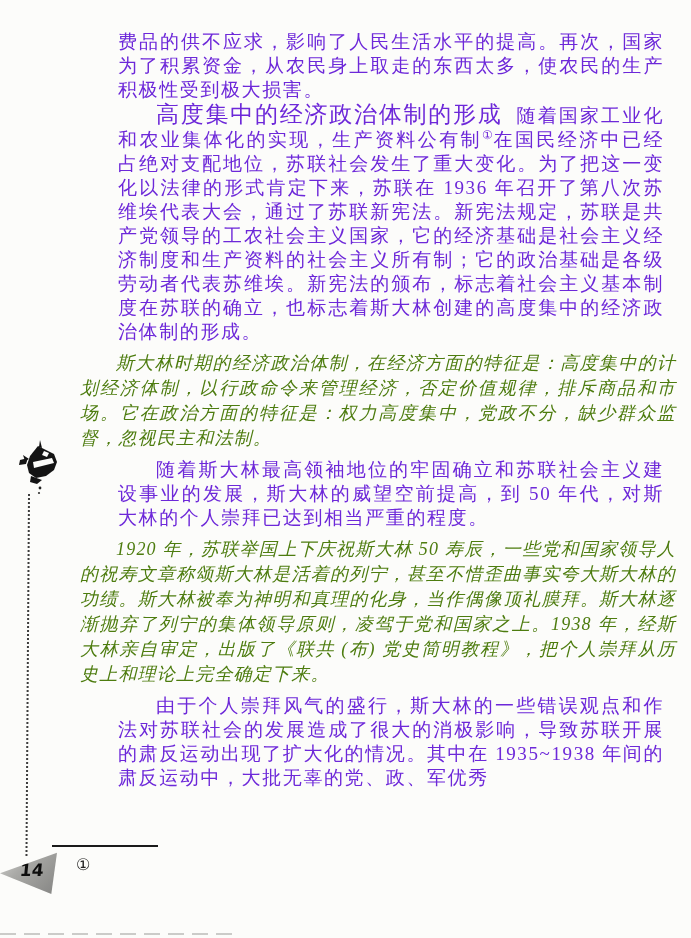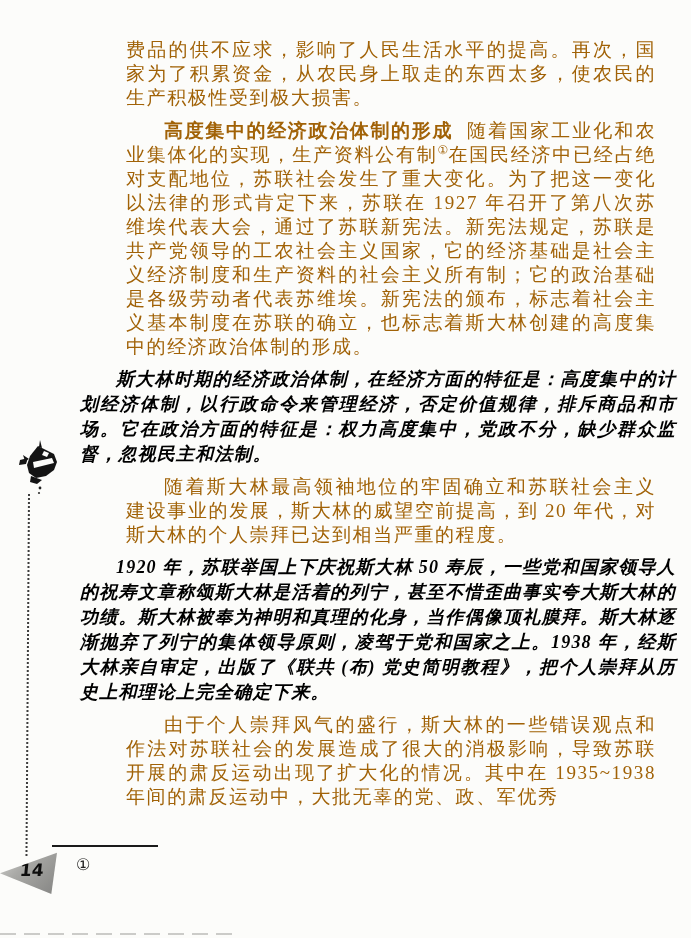--- a/index.html
+++ b/index.html
@@ -15,38 +15,37 @@
   .text-column{
     position:absolute;left:118px;top:30px;width:546px;
   }
   .para{
     font-size:19px;
     line-height:24px;
     letter-spacing:1.6px;
     text-align:justify;
     text-justify:inter-ideograph;
     word-break:break-all;
-    margin:8px;
-    color:#a16207;
+    margin:0;
+    color:#6d28d9;
   }
   .para.indent{text-indent:2em;}
   .para.kai{
     font-style:italic;
     font-size:18px;
     line-height:25px;
     letter-spacing:1.2px;
     margin:7px -12px 7px -38px; 
-    color:#000000;
-    font-weight:bold;
+    color:#4d7c0f;
   }
   .lead-heading{
     font-style:normal;
-    font-weight:700;
+    font-weight:400;
     font-family:"DejaVu Sans","Liberation Sans",sans-serif;
-    font-size:19px;
+    font-size:23px;
     margin-right:14px;
     letter-spacing:1.2px;
   }
   sup.note-ref{
     font-size:12px;
     line-height:0;
     vertical-align:super;
     letter-spacing:0;
   }
   
@@ -92,26 +91,26 @@
 </style>
 </head>
 <body>
 
 <div class="page">
 
   <div class="text-column">
 
     <p class="para">费品的供不应求，影响了人民生活水平的提高。再次，国家为了积累资金，从农民身上取走的东西太多，使农民的生产积极性受到极大损害。</p>
 
-    <p class="para indent"><span class="lead-heading">高度集中的经济政治体制的形成</span><span>随着国家工业化和农业集体化的实现，生产资料公有制</span><sup class="note-ref">①</sup><span>在国民经济中已经占绝对支配地位，苏联社会发生了重大变化。为了把这一变化以法律的形式肯定下来，苏联在 1927 年召开了第八次苏维埃代表大会，通过了苏联新宪法。新宪法规定，苏联是共产党领导的工农社会主义国家，它的经济基础是社会主义经济制度和生产资料的社会主义所有制；它的政治基础是各级劳动者代表苏维埃。新宪法的颁布，标志着社会主义基本制度在苏联的确立，也标志着斯大林创建的高度集中的经济政治体制的形成。</span></p>
+    <p class="para indent"><span class="lead-heading">高度集中的经济政治体制的形成</span><span>随着国家工业化和农业集体化的实现，生产资料公有制</span><sup class="note-ref">①</sup><span>在国民经济中已经占绝对支配地位，苏联社会发生了重大变化。为了把这一变化以法律的形式肯定下来，苏联在 1936 年召开了第八次苏维埃代表大会，通过了苏联新宪法。新宪法规定，苏联是共产党领导的工农社会主义国家，它的经济基础是社会主义经济制度和生产资料的社会主义所有制；它的政治基础是各级劳动者代表苏维埃。新宪法的颁布，标志着社会主义基本制度在苏联的确立，也标志着斯大林创建的高度集中的经济政治体制的形成。</span></p>
 
     <p class="para kai indent">斯大林时期的经济政治体制，在经济方面的特征是：高度集中的计划经济体制，以行政命令来管理经济，否定价值规律，排斥商品和市场。它在政治方面的特征是：权力高度集中，党政不分，缺少群众监督，忽视民主和法制。</p>
 
 
-    <p class="para indent">随着斯大林最高领袖地位的牢固确立和苏联社会主义建设事业的发展，斯大林的威望空前提高，到 20 年代，对斯大林的个人崇拜已达到相当严重的程度。</p>
+    <p class="para indent">随着斯大林最高领袖地位的牢固确立和苏联社会主义建设事业的发展，斯大林的威望空前提高，到 50 年代，对斯大林的个人崇拜已达到相当严重的程度。</p>
 
     <p class="para kai indent">1920 年，苏联举国上下庆祝斯大林 50 寿辰，一些党和国家领导人的祝寿文章称颂斯大林是活着的列宁，甚至不惜歪曲事实夸大斯大林的功绩。斯大林被奉为神明和真理的化身，当作偶像顶礼膜拜。斯大林逐渐抛弃了列宁的集体领导原则，凌驾于党和国家之上。1938 年，经斯大林亲自审定，出版了《联共 (布) 党史简明教程》，把个人崇拜从历史上和理论上完全确定下来。</p>
 
     <p class="para indent">由于个人崇拜风气的盛行，斯大林的一些错误观点和作法对苏联社会的发展造成了很大的消极影响，导致苏联开展的肃反运动出现了扩大化的情况。其中在 1935~1938 年间的肃反运动中，大批无辜的党、政、军优秀</p>
 
   </div>
 
   <div class="footnote">
     <div class="footnote-rule"></div>
     <div class="footnote-line">

